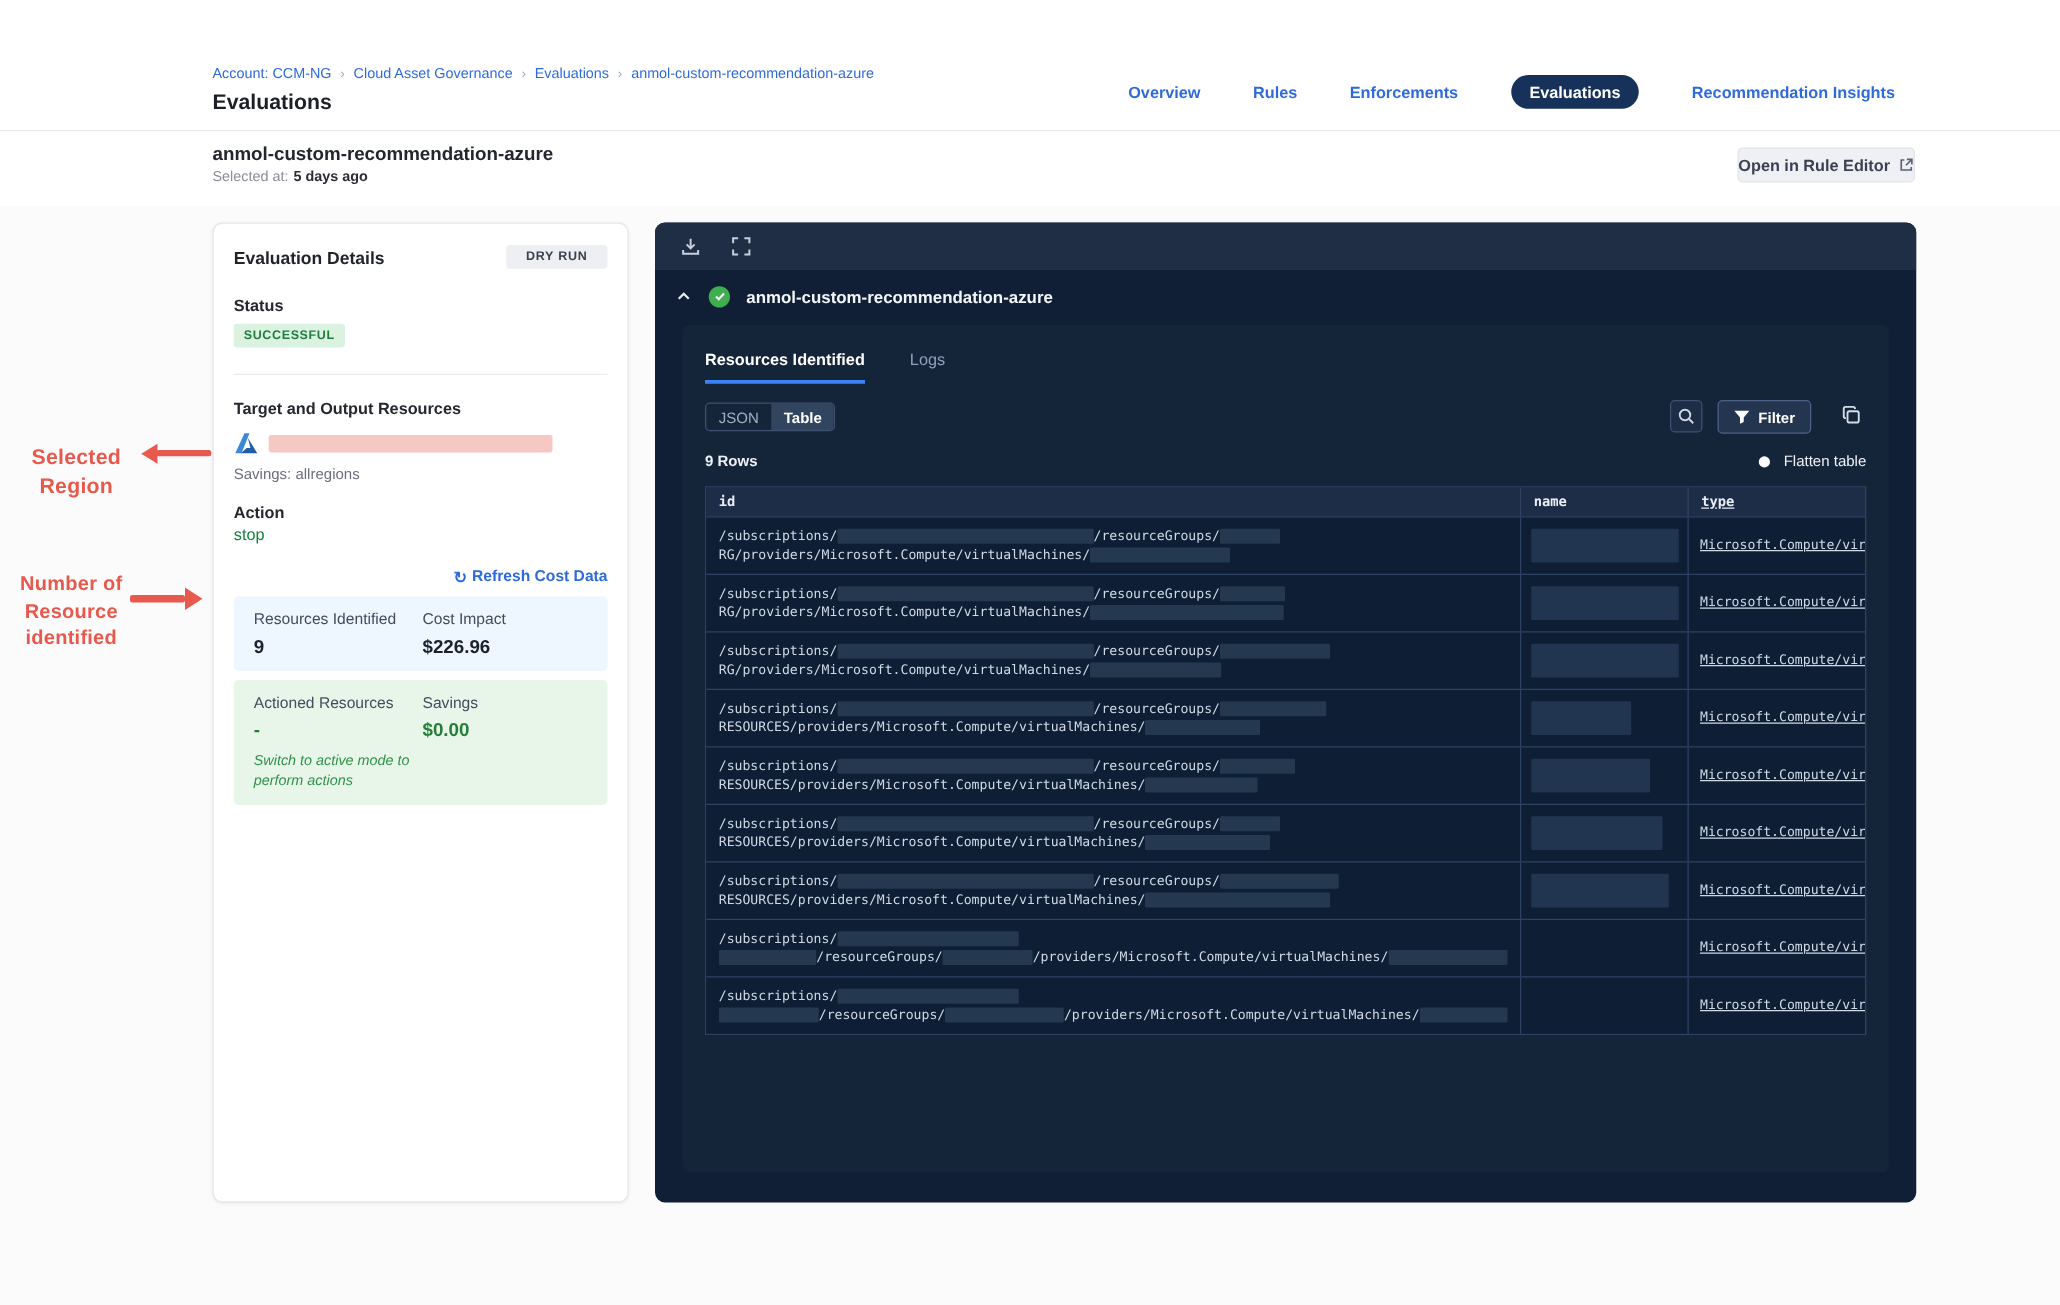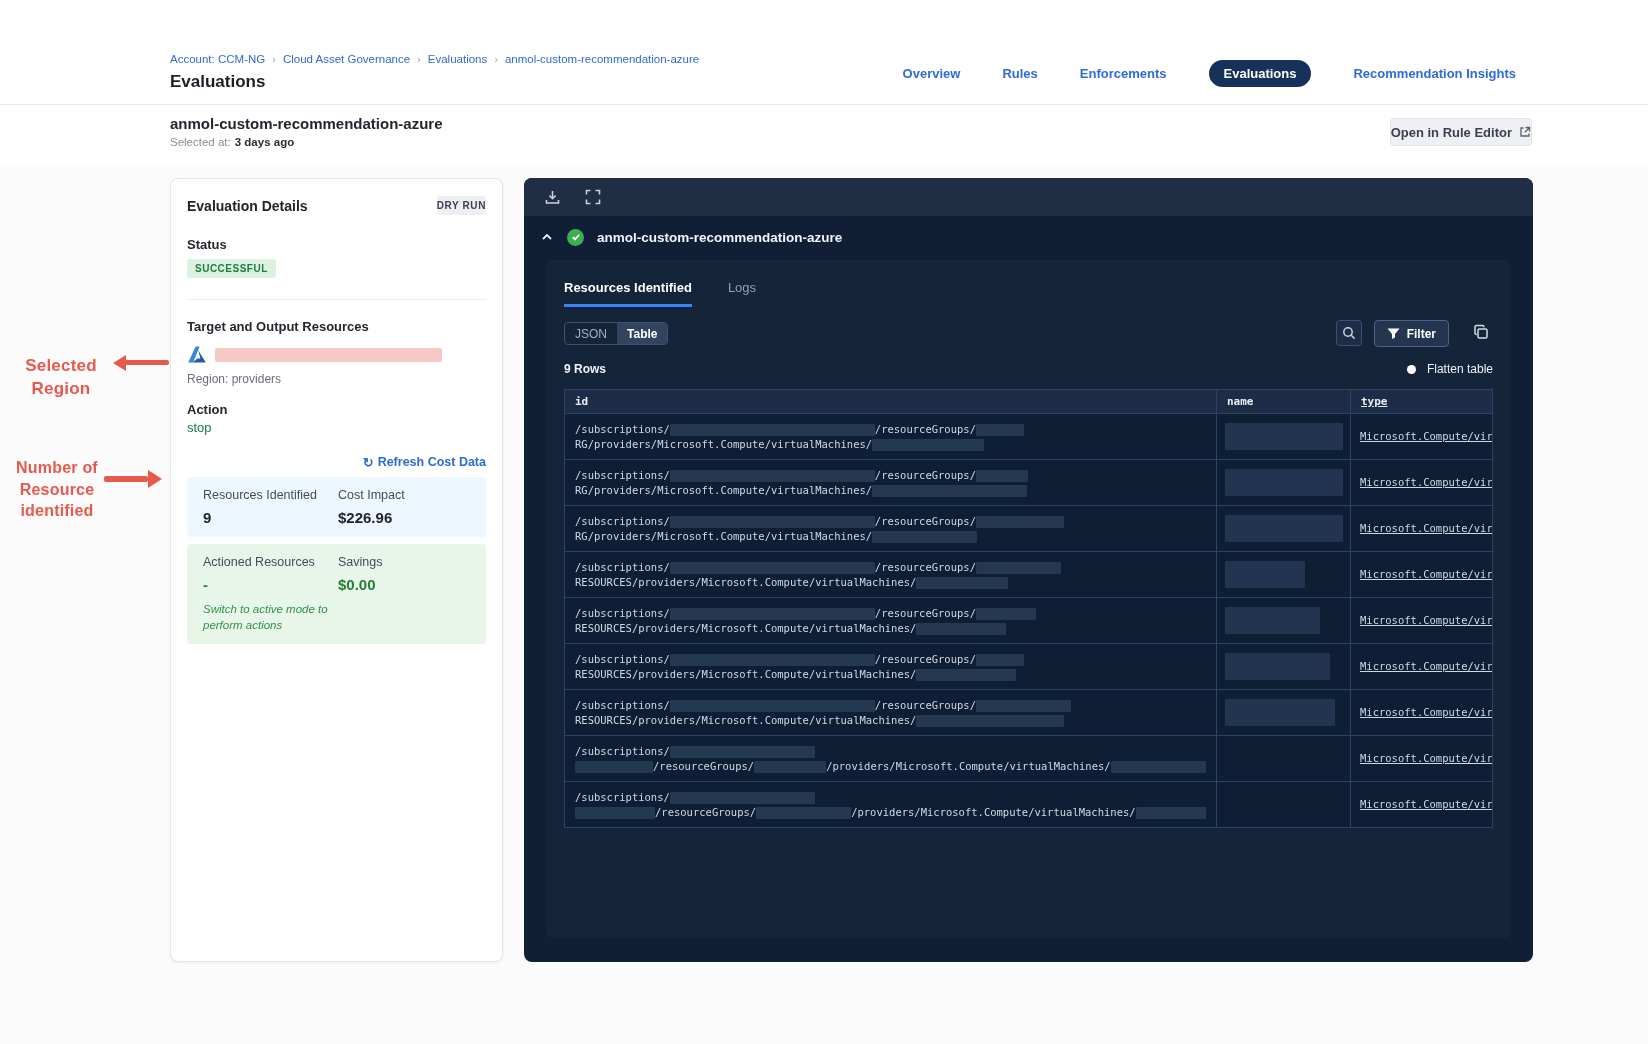--- a/index.html
+++ b/index.html
@@ -27,21 +27,21 @@
   
   .ann { position:absolute; color:#e7594c; font-weight:bold; text-align:center; line-height:1.35; letter-spacing:.2px; }
   .arrow { position:absolute; }
   .arrow .shaft { position:absolute; background:#e7594c; border-radius:2px; }
   .tri { position:absolute; width:0; height:0; }
 
   
   .card { position:absolute; left:170px; top:178px; width:333px; height:784px; background:#ffffff; border:1px solid #e5e6ea; border-radius:8px; box-shadow:0 1px 3px rgba(20,20,40,.06); padding:17px 16px; }
   .card-head { display:flex; justify-content:space-between; align-items:center; }
   .card-title { font-size:14px; font-weight:bold; color:#22242c; }
-  .dryrun { font-size:10px; font-weight:bold; letter-spacing:.6px; color:#3c414e; background:#edeff2; border-radius:3px; padding:4px 0; }
+  .dryrun { font-size:10px; font-weight:bold; letter-spacing:.6px; color:#3c414e; background:#edeff2; border-radius:3px; padding:4px 16px; }
   .lbl { font-size:13px; font-weight:bold; color:#25272f; }
   .status-lbl { margin-top:22px; }
   .badge-success { display:inline-block; margin-top:7px; font-size:10px; font-weight:bold; letter-spacing:.5px; color:#1f7d3f; background:#dcf2e0; border-radius:3px; padding:4px 8px; }
   .card-hr { border:none; border-top:1px solid #e9eaee; margin:21px 0 0 0; }
   .target-lbl { margin-top:19px; }
   .target-row { margin-top:11px; display:flex; align-items:center; gap:8px; }
   .pink-bar { width:227px; height:14px; background:#f5c8c4; border-radius:2px; }
   .region { margin-top:7px; font-size:12px; color:#6c6e80; }
   .action-lbl { margin-top:16px; }
   .action-val { margin-top:3px; font-size:13px; color:#15803d; }
@@ -114,21 +114,21 @@
     <div class="nav-item">Overview</div>
     <div class="nav-item">Rules</div>
     <div class="nav-item">Enforcements</div>
     <div class="nav-item active">Evaluations</div>
     <div class="nav-item">Recommendation Insights</div>
   </div>
   <div class="header-divider"></div>
 
   <div class="sub-title">anmol-custom-recommendation-azure</div>
   <div class="evaluated">
-    <span>Selected at:</span><b>3 days ago</b>
+    <span>Selected at:</span><b>5 days ago</b>
   </div>
   <div class="rule-editor-btn">
     <span>Open in Rule Editor</span>
     <span>
       <svg width="12" height="12" viewBox="0 0 12 12">
           <path d="M4.5 2H2v8h8V7.5" fill="none" stroke="#5b6170" stroke-width="1.3"></path>
           <path d="M6.5 1.5h4v4M10.3 1.7 5.8 6.2" fill="none" stroke="#5b6170" stroke-width="1.3"></path>
         </svg>
     </span>
   </div>
@@ -168,21 +168,21 @@
     <div class="lbl target-lbl">Target and Output Resources</div>
     <div class="target-row">
       <span>
         <svg width="20" height="20" viewBox="0 0 20 20">
           <polygon points="8.6,1.5 1.2,17.6 6.2,17.6 12.6,1.5" fill="#3b87d8"></polygon>
           <polygon points="11.2,5.2 18.8,17.6 5.6,17.6 10.4,13.4 13.4,13.4" fill="#1f5cab"></polygon>
         </svg>
       </span>
       <span class="pink-bar"></span>
     </div>
-    <div class="region">Region: providers</div>
+    <div class="region">Savings: allregions</div>
     <div class="lbl action-lbl">Action</div>
     <div class="action-val">stop</div>
     <div class="refresh-row">
       <span class="refresh-link"><span class="refresh-glyph">↻</span><span>Refresh Cost Data</span></span>
     </div>
     <div class="stat-box blue">
       <div class="stat-col1">
         <div class="stat-label">Resources Identified</div>
         <div class="stat-value">9</div>
       </div>

